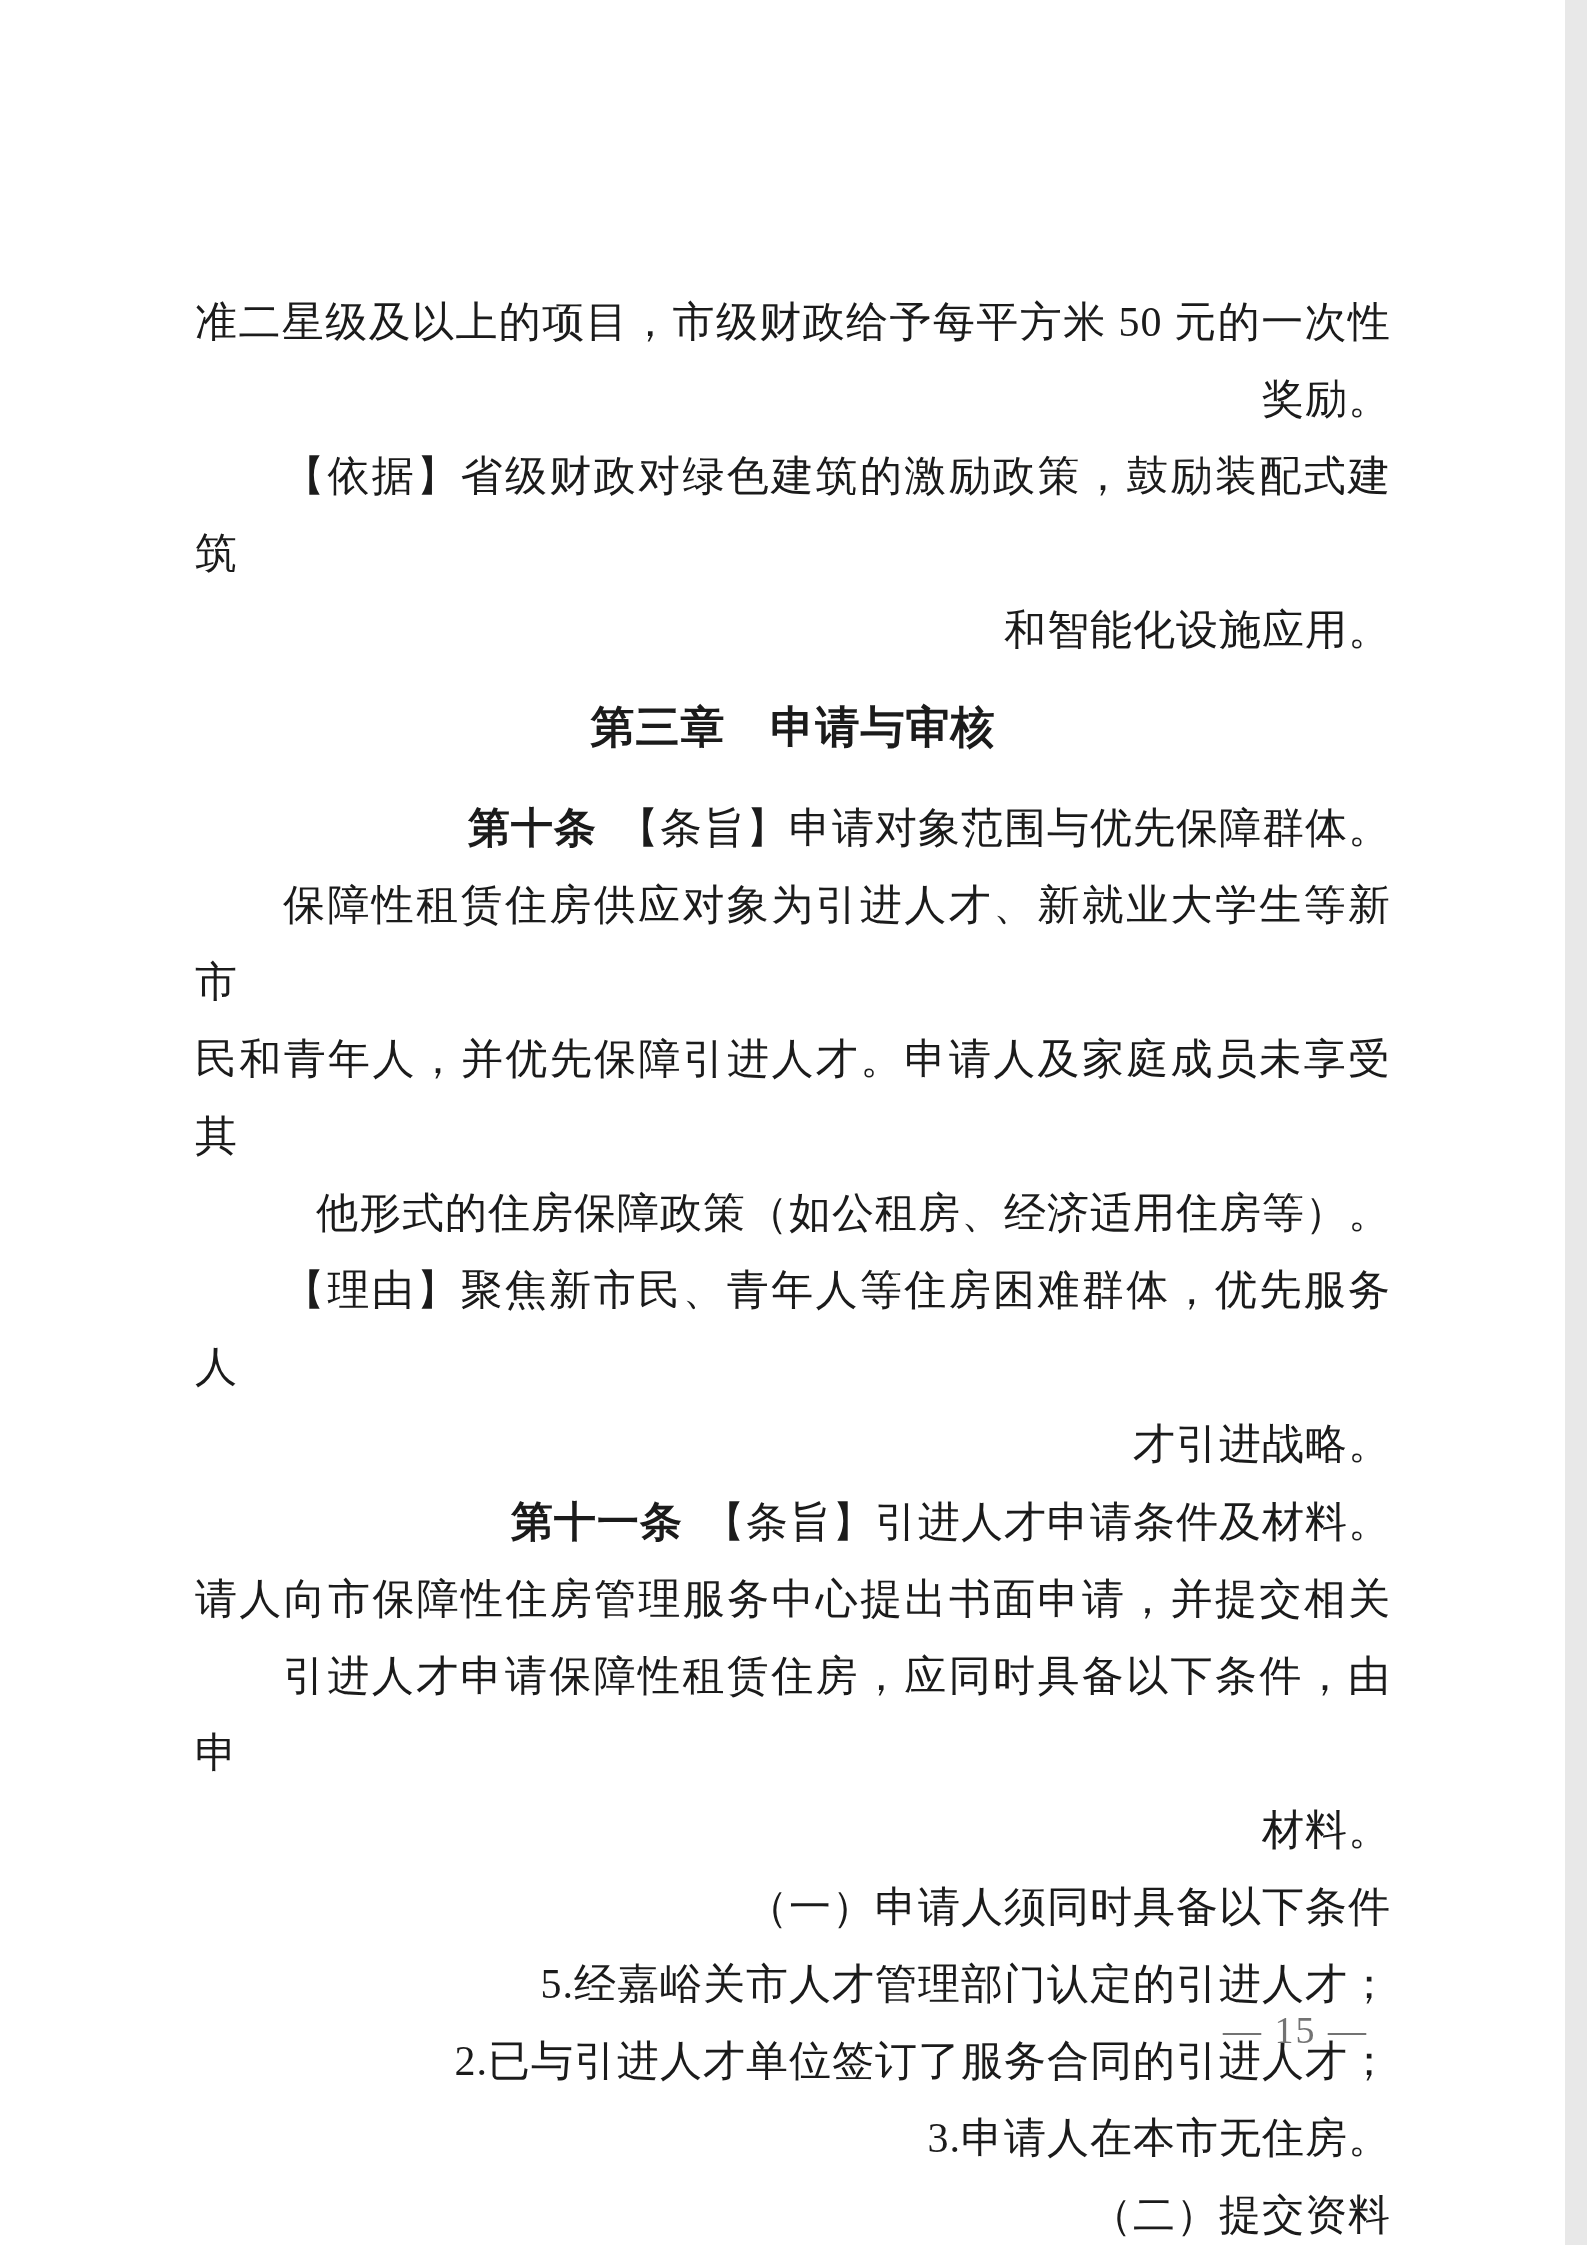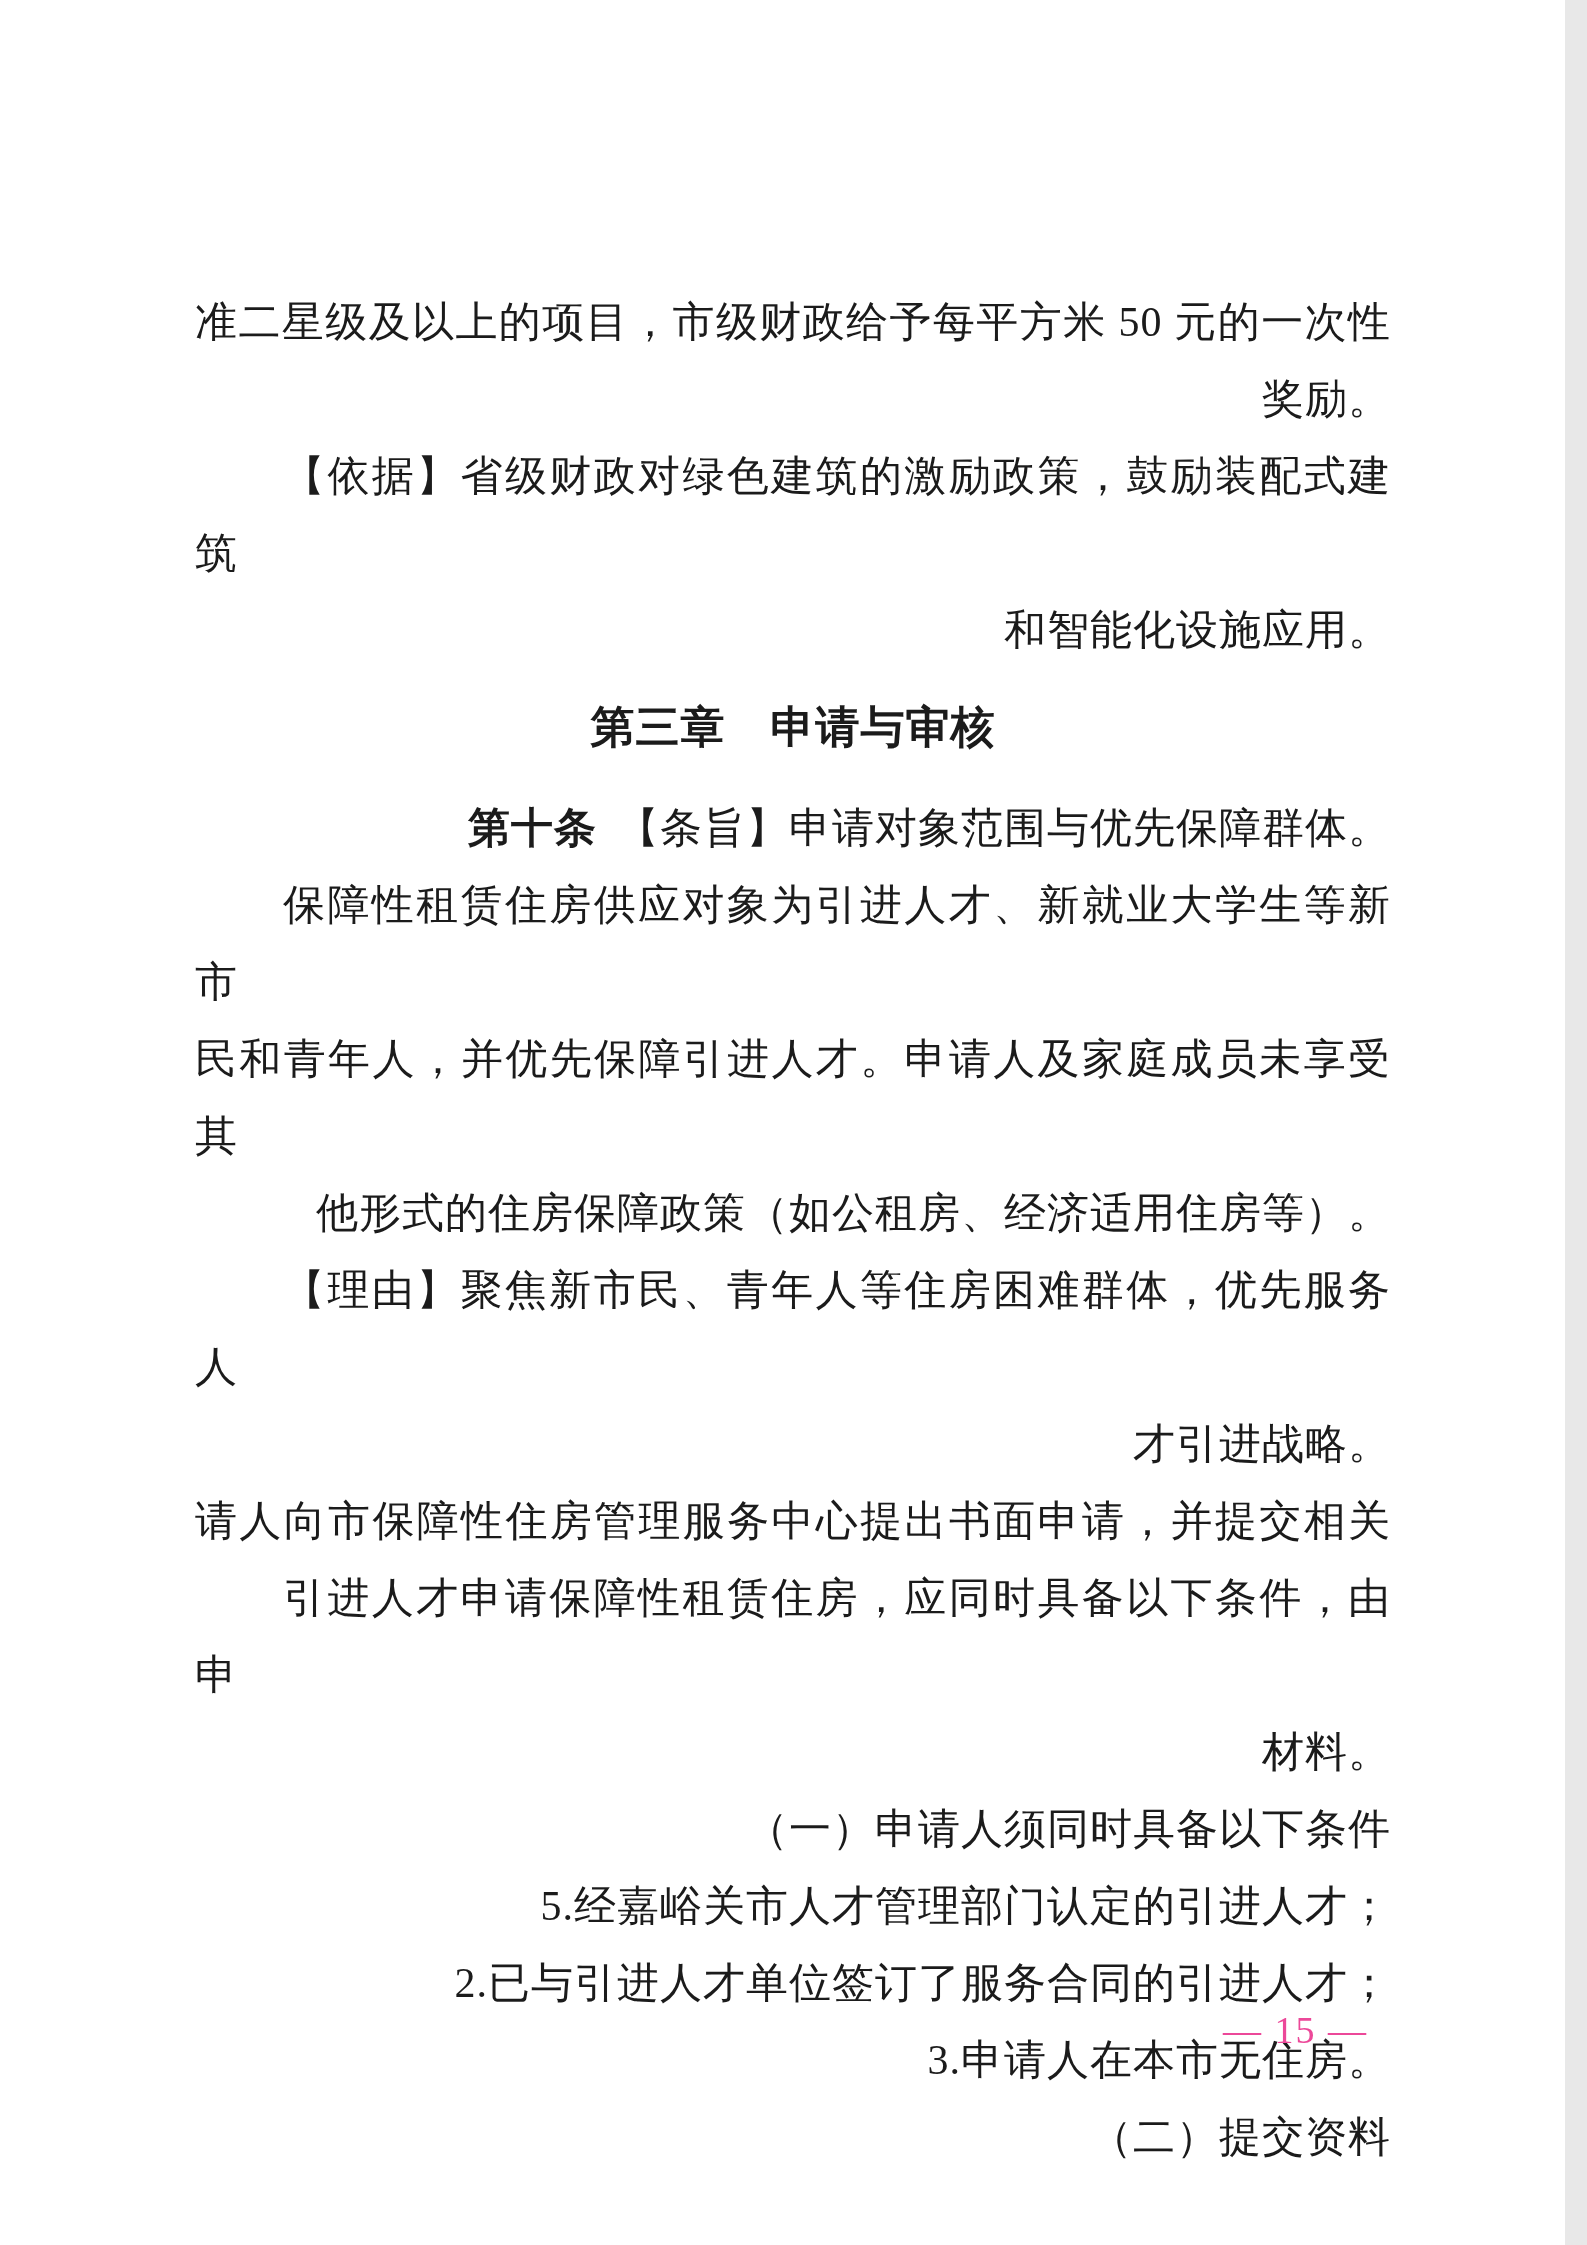--- a/index.html
+++ b/index.html
@@ -56,21 +56,21 @@
     text-align: center;
     margin: 20px 0 23px 0;
   }
   .page-number {
     position: absolute;
     right: 197px;
     top: 2008px;
     font-size: 38px;
     line-height: 44px;
     letter-spacing: 2px;
-    color: #ec4899;
+    color: #737373;
   }
 </style>
 </head>
 <body>
 
 <div class="page">
   <div class="content">
 
     <div class="line fill">准二星级及以上的项目，市级财政给予每平方米 50 元的一次性</div>
     <div class="line">奖励。</div>
@@ -81,20 +81,23 @@
 
     <div class="line indent">
       <span class="hei prefix">第十条</span><span>【条旨】申请对象范围与优先保障群体。</span>
     </div>
     <div class="line fill indent">保障性租赁住房供应对象为引进人才、新就业大学生等新市</div>
     <div class="line fill">民和青年人，并优先保障引进人才。申请人及家庭成员未享受其</div>
     <div class="line">他形式的住房保障政策（如公租房、经济适用住房等）。</div>
     <div class="line fill indent">【理由】聚焦新市民、青年人等住房困难群体，优先服务人</div>
     <div class="line">才引进战略。</div>
 
+    <div class="line indent">
+      <span class="hei prefix">第十一条</span><span>【条旨】引进人才申请条件及材料。</span>
+    </div>
     <div class="line fill">请人向市保障性住房管理服务中心提出书面申请，并提交相关</div>
     <div class="line fill indent">引进人才申请保障性租赁住房，应同时具备以下条件，由申</div>
     <div class="line">材料。</div>
 
     <div class="line indent kai">（一）申请人须同时具备以下条件</div>
     <div class="line indent">5.经嘉峪关市人才管理部门认定的引进人才；</div>
     <div class="line indent">2.已与引进人才单位签订了服务合同的引进人才；</div>
     <div class="line indent">3.申请人在本市无住房。</div>
     <div class="line indent kai">（二）提交资料</div>
 

